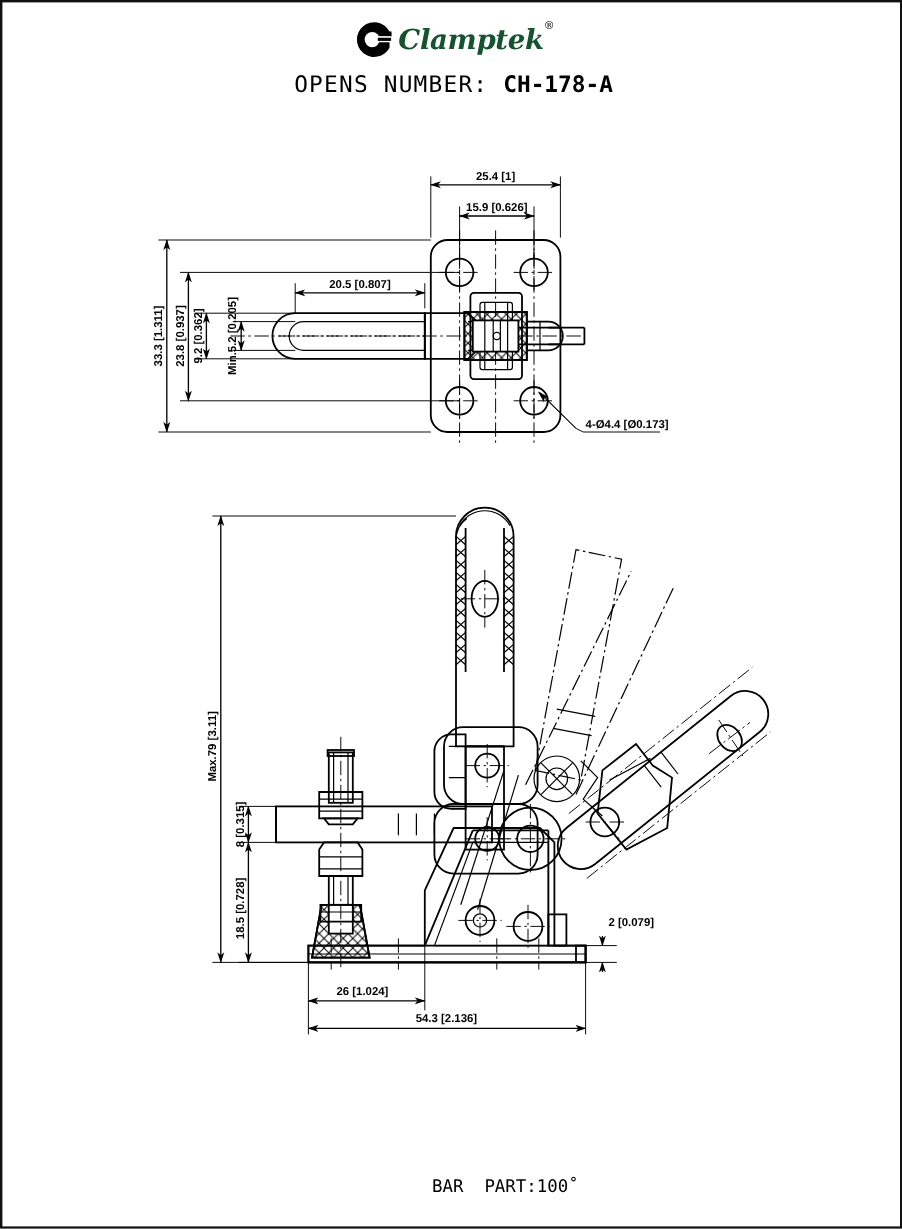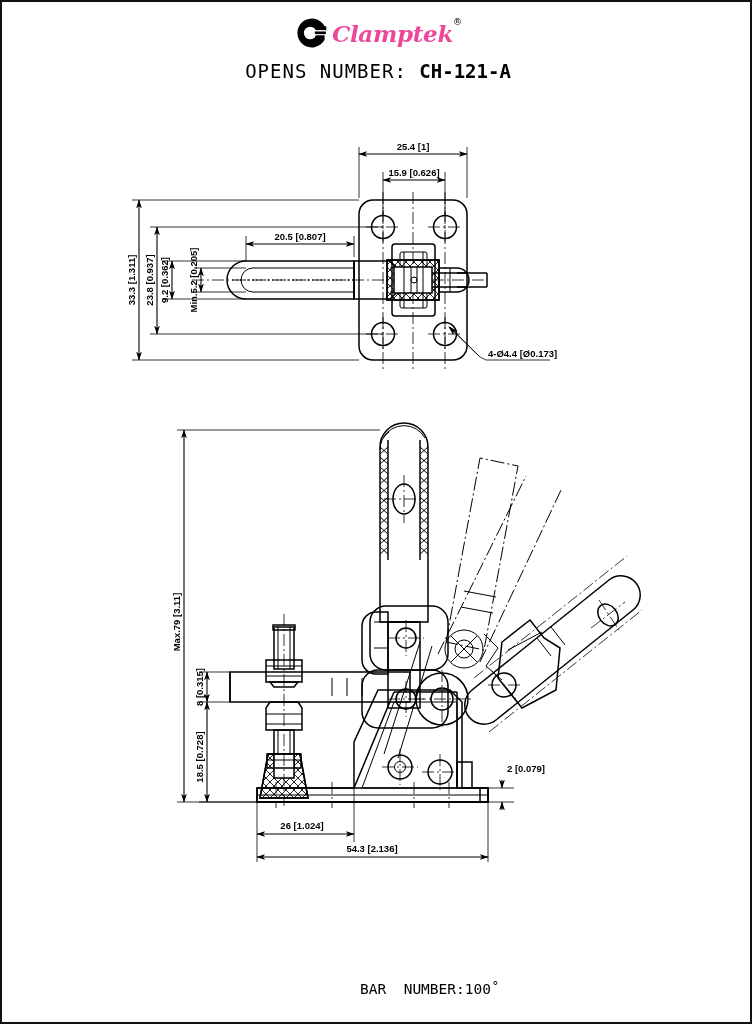--- a/index.html
+++ b/index.html
@@ -61,21 +61,21 @@
     width: 34px;
     height: 34px;
   }
   .brandname {
     display: inline-block;
     vertical-align: middle;
     font-family: "DejaVu Serif", serif;
     font-style: italic;
     font-weight: bold;
     font-size: 23px;
-    color: #ec4899;
+    color: #14532d;
     margin-left: 4px;
     letter-spacing: -0.3px;
   }
   .brandreg {
     display: inline-block;
     vertical-align: top;
     font-family: "DejaVu Serif", serif;
     font-size: 9px;
     margin-top: 2px;
     color: #000;
@@ -104,21 +104,21 @@
           <path d="M36,12 A17,17 0 1 0 36,28 L36,22.5 L21,22.5 L21,17.5 L38,17.5 L38,12 Z
                    M20,20 m0,0" fill="#000"></path>
           <circle cx="19" cy="20" r="7.4" fill="#fff"></circle>
           <rect x="23" y="16.6" width="15" height="3.2" fill="#fff"></rect>
           <rect x="24.5" y="18.2" width="13" height="3.1" fill="#000"></rect>
         </svg>
       </span><span class="brandname">Clamptek</span><span class="brandreg">®</span>
     </div>
   </div>
 
-  <div class="hdr-title"><span>OPENS NUMBER:</span><span> </span><span class="pn">CH-121-A</span></div>
+  <div class="hdr-title"><span>OPENS NUMBER:</span><span> </span><span class="pn">CH-178-A</span></div>
 
   <svg id="drawing-svg" viewBox="0 0 752 1024">
     <defs>
       <style>
         .sl   { stroke:#000; fill:none; stroke-width:1.5; }          /* solid object line */
         .slt  { stroke:#000; fill:none; stroke-width:1; }            /* thin solid */
         .hid  { stroke:#000; fill:none; stroke-width:1; stroke-dasharray:5,3; }   /* hidden */
         .cen  { stroke:#000; fill:none; stroke-width:0.8; stroke-dasharray:12,3,2,3; } /* centerline */
         .ph   { stroke:#000; fill:none; stroke-width:1; stroke-dasharray:14,3,2,3; }   /* phantom */
         .ext  { stroke:#000; fill:none; stroke-width:0.8; }           /* extension/dim line */
@@ -430,18 +430,18 @@
       <text class="dimtxt" x="178" y="620" text-anchor="middle" transform="rotate(-90 178 620)">Max.79 [3.11]</text>
       <text class="dimtxt" x="201" y="685" text-anchor="middle" transform="rotate(-90 201 685)">8 [0.315]</text>
       <text class="dimtxt" x="201" y="755" text-anchor="middle" transform="rotate(-90 201 755)">18.5 [0.728]</text>
       <text class="dimtxt" x="300" y="827" text-anchor="middle">26 [1.024]</text>
       <text class="dimtxt" x="370" y="850" text-anchor="middle">54.3 [2.136]</text>
       <text class="dimtxt" x="505" y="770" text-anchor="start">2 [0.079]</text>
     </g>
   </svg>
 
   <div class="notes">
-    <div>BAR  NUMBER:100˚</div>
+    <div>BAR  PART:100˚</div>
     
     
   </div>
 
 </div>
 
 </body></html>

